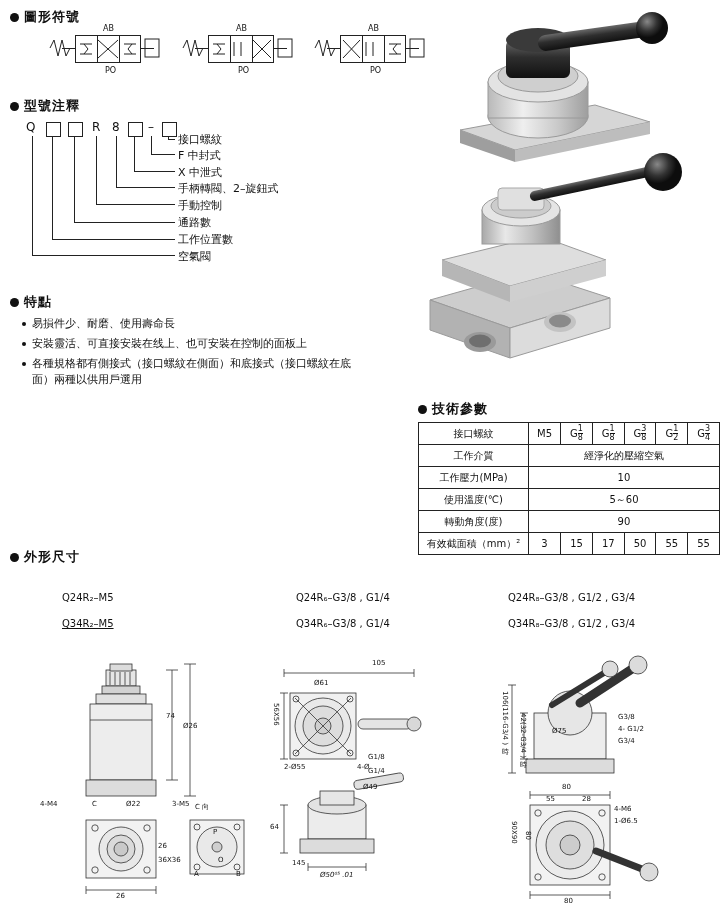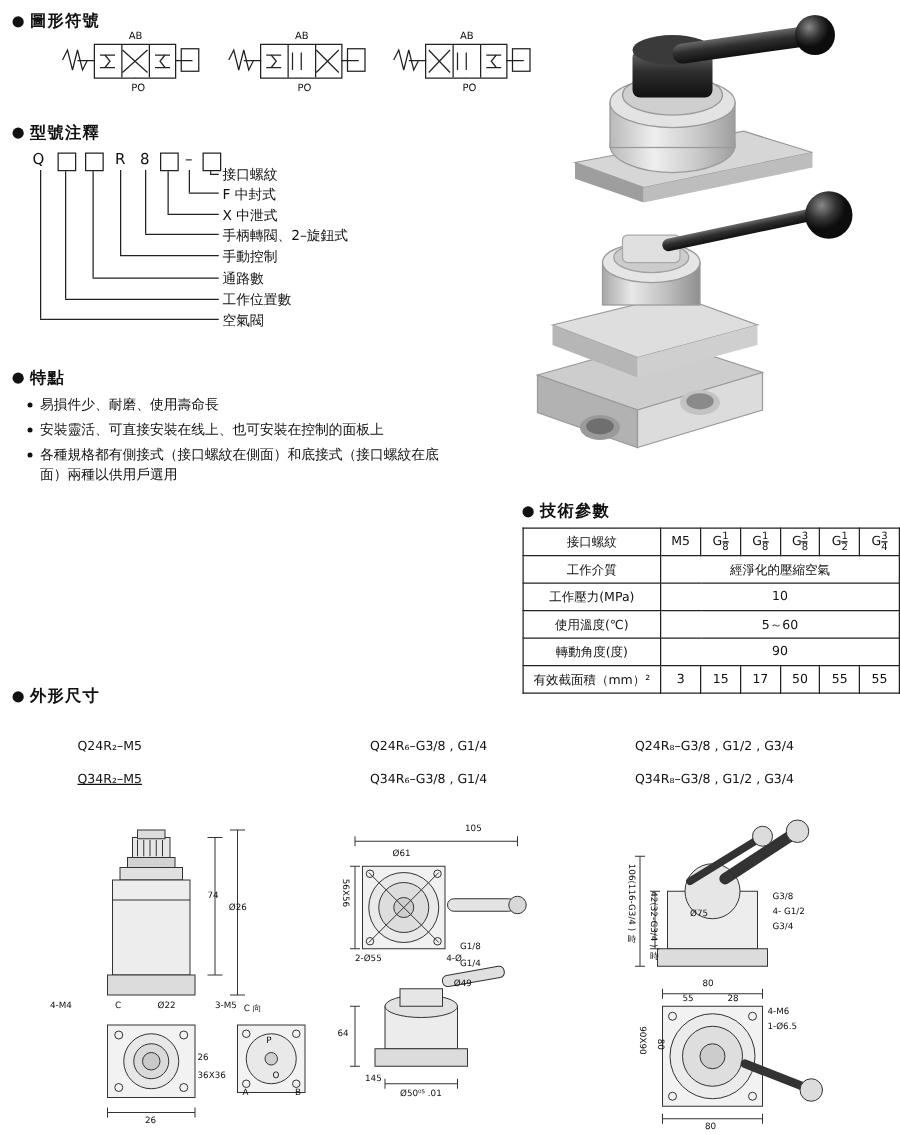--- a/index.html
+++ b/index.html
@@ -432,21 +432,21 @@
   <div class="dim" style="left:78px;top:4px;margin-left:32px;">105</div>
   <div class="dim" style="left:52px;top:24px;">Ø61</div>
   <div class="dim" style="writing-mode:vertical-rl;left:10px;top:48px;">56X56</div>
   <div class="dim" style="left:22px;top:108px;">2-Ø55</div>
   <div class="dim" style="left:72px;top:108px;margin-left:23px;">4-Ø</div>
   <div class="dim" style="left:106px;top:98px;">G1/8</div>
   <div class="dim" style="left:106px;top:112px;">G1/4</div>
   <div class="dim" style="left:8px;top:168px;">64</div>
   <div class="dim" style="left:60px;top:128px;margin-left:41px;">Ø49</div>
   <div class="dim" style="left:30px;top:204px;">145</div>
-  <div class="dim" style="left:58px;top:216px;">Ø50⁰⁵ .01</div>
+  <div class="dim" style="left:58px;top:216px;font-style:italic;">Ø50⁰⁵ .01</div>
 </div>
 
 <div class="dwg" style="left:492px;top:655px;width:220px;height:245px;">
   <svg width="220" height="245">
     <g stroke="#333" fill="none" stroke-width="0.8">
 
       <rect x="42" y="58" width="72" height="46" fill="#ededed"></rect>
       <circle cx="78" cy="58" r="22" fill="#e6e6e6"></circle>
       <rect x="34" y="104" width="88" height="14" fill="#dcdcdc"></rect>
       <path d="M88 48 L140 14" stroke="#333" stroke-width="9" stroke-linecap="round" fill="none"></path>

